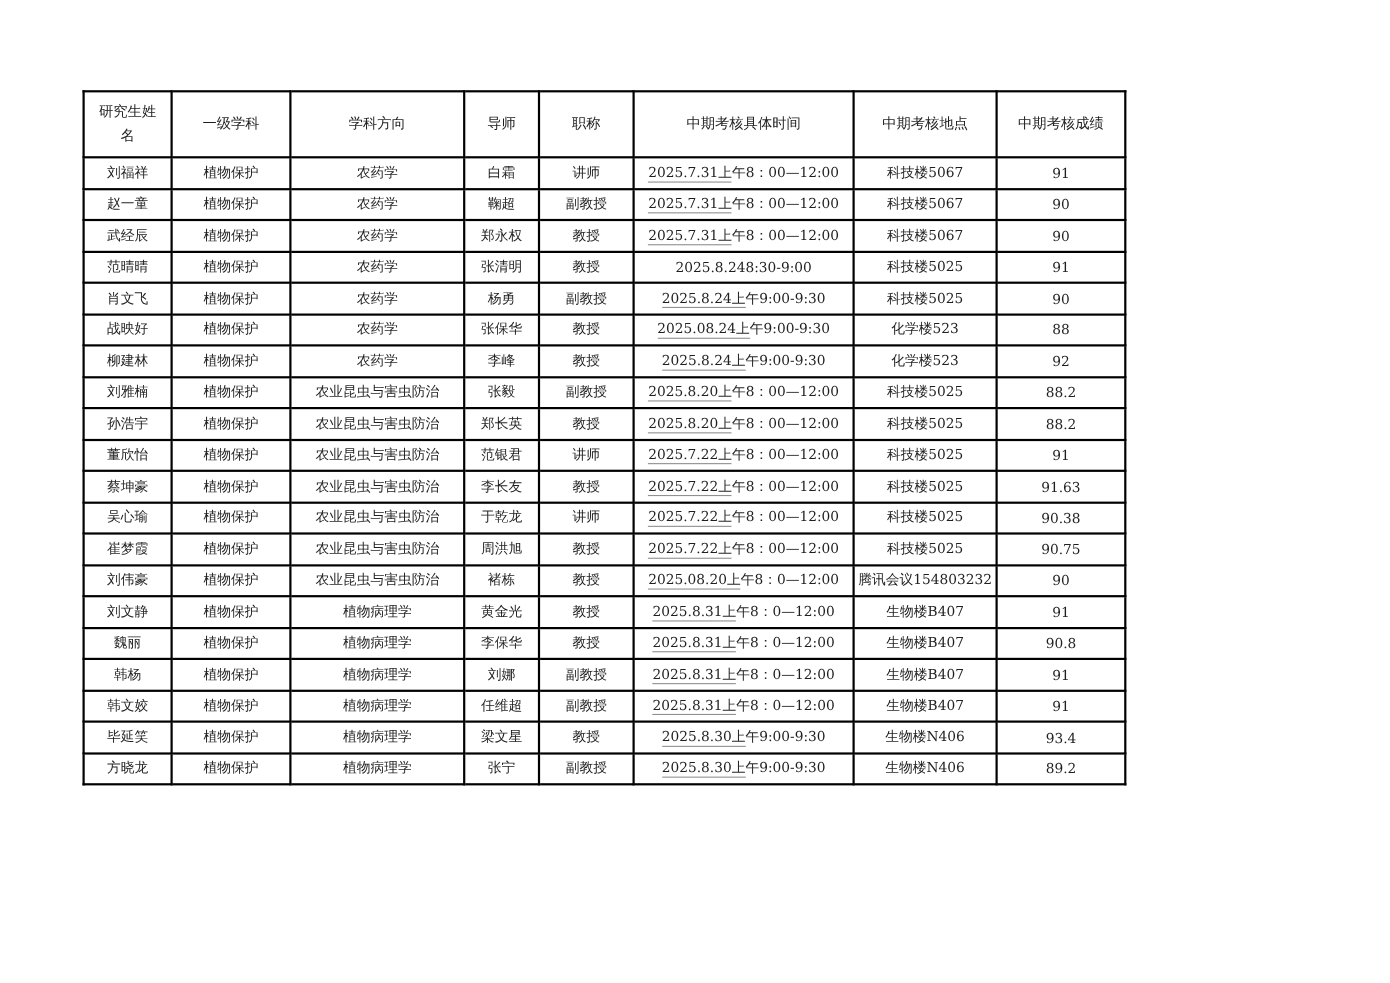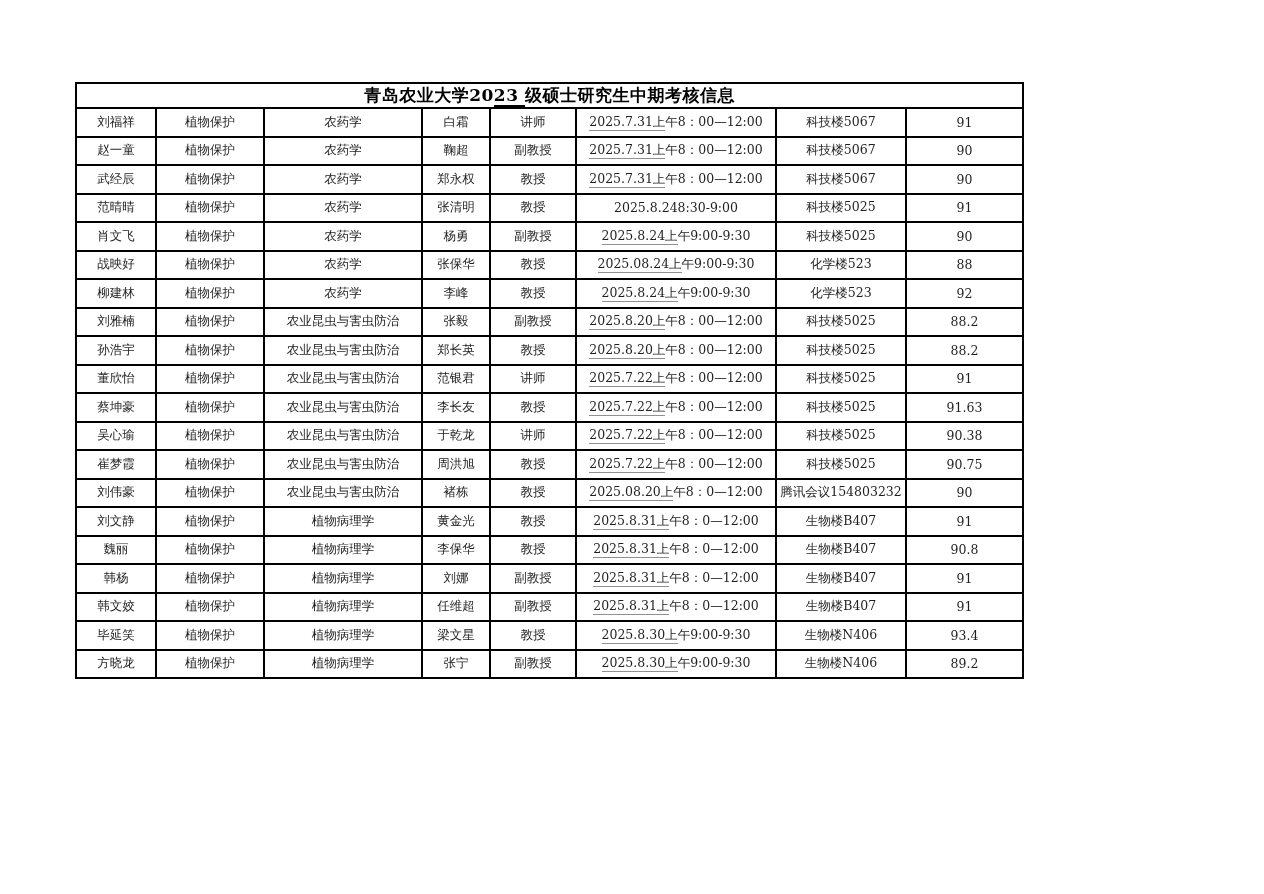--- a/index.html
+++ b/index.html
@@ -77,22 +77,29 @@
       <col class="c1">
         <col class="c2">
         <col class="c3">
         <col class="c4">
       <col class="c5">
         <col class="c6">
         <col class="c7">
         <col class="c8">
     </colgroup>
     <thead>
-      <tr class="title-row">
-        <td colspan="8"><span>青岛农业大学20</span><span class="title-u">23 </span><span>级硕士研究生中期考核信息</span></td>
+      <tr class="header-row">
+        <th class="c1">研究生姓名</th>
+        <th>一级学科</th>
+        <th>学科方向</th>
+        <th>导师</th>
+        <th>职称</th>
+        <th>中期考核具体时间</th>
+        <th>中期考核地点</th>
+        <th>中期考核成绩</th>
       </tr>
     </thead>
     <tbody class="data">
         <tr>
     <td>刘福祥</td>
     <td>植物保护</td>
     <td>农药学</td>
     <td>白霜</td>
     <td>讲师</td>
     <td class="dim"><span class="t-u">2025.7.31上</span><span>午8：00—12:00</span></td>

